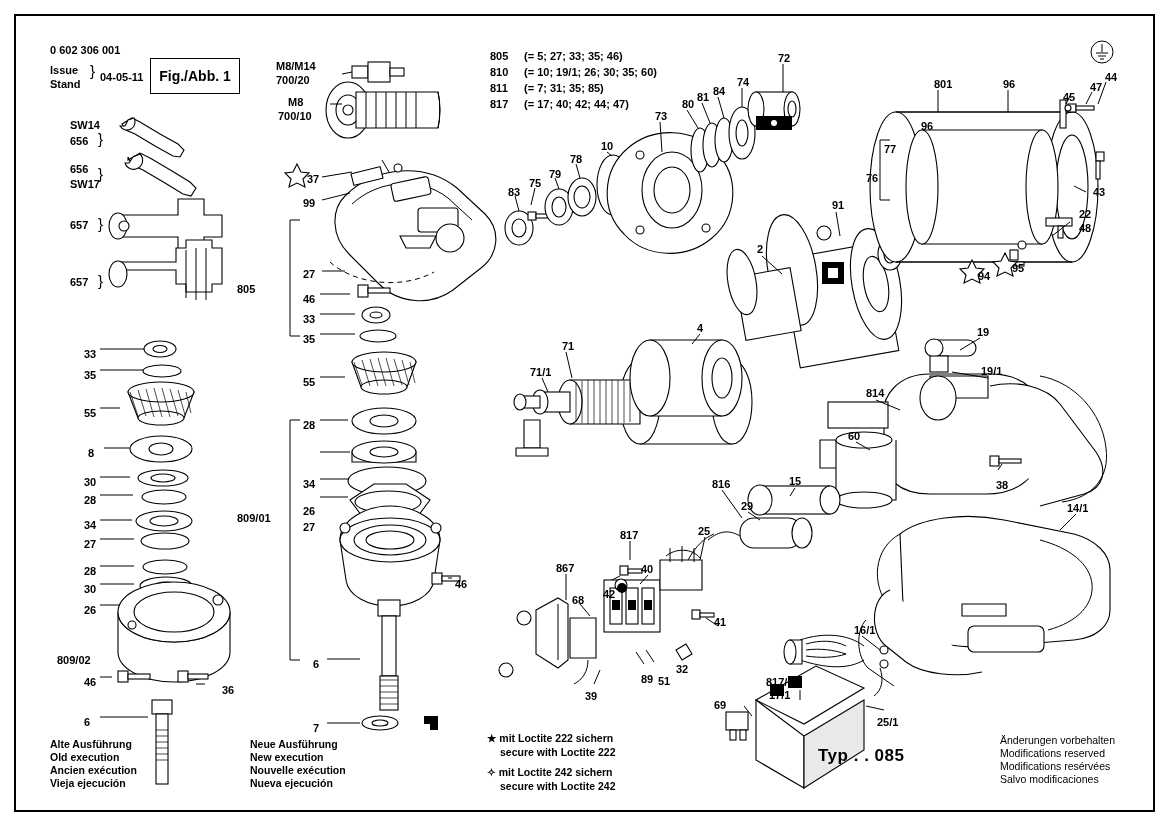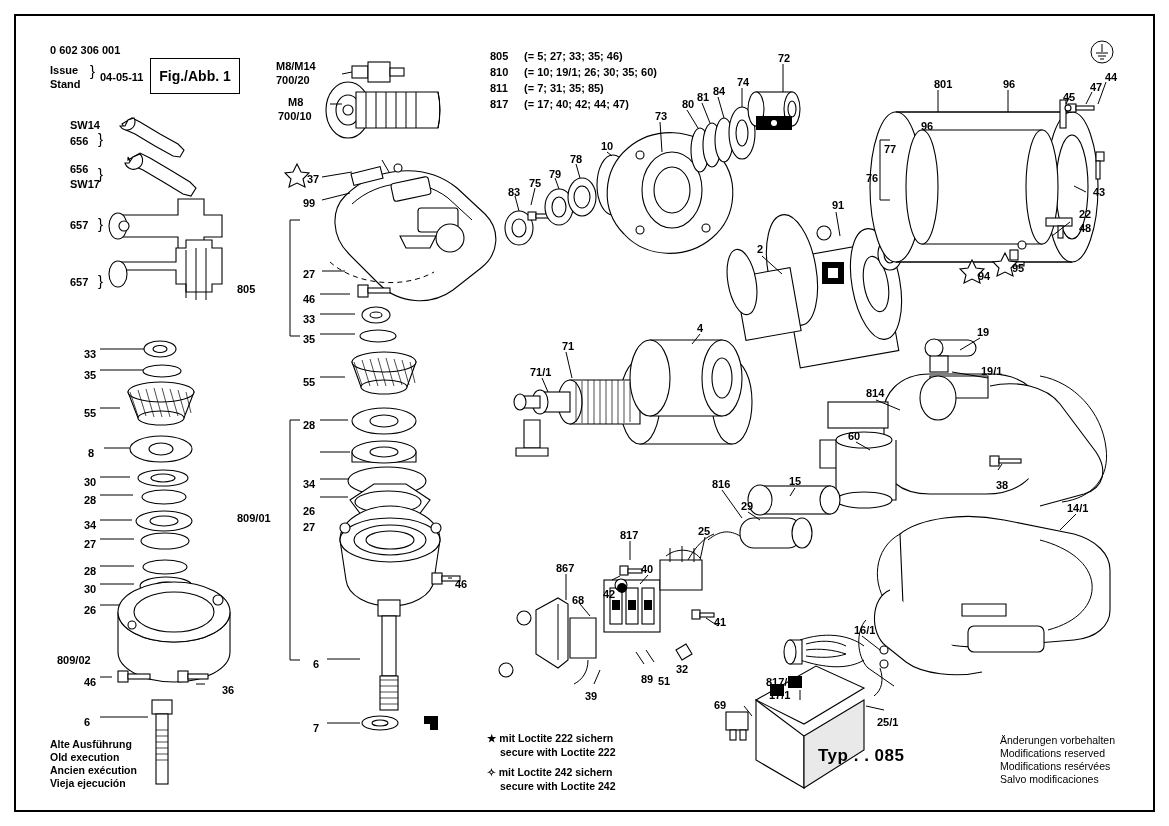--- a/index.html
+++ b/index.html
@@ -564,20 +564,24 @@
   <div class="legend" style="left:487px;top:732px;">★ <span>mit Loctite 222 sichern</span></div>
   <div class="legend nb" style="left:500px;top:746px;font-weight:bold;">secure with Loctite 222</div>
   <div class="legend" style="left:487px;top:766px;">✧ <span>mit Loctite 242 sichern</span></div>
   <div class="legend" style="left:500px;top:780px;">secure with Loctite 242</div>
 
   <div class="legend" style="left:50px;top:738px;"><span>Alte Ausführung</span>
 <span>Old execution</span>
 <span>Ancien exécution</span>
 <span>Vieja ejecución</span></div>
 
+  <div class="legend" style="left:250px;top:738px;"><span>Neue Ausführung</span>
+<span>New execution</span>
+<span>Nouvelle exécution</span>
+<span>Nueva ejecución</span></div>
 
   <div class="typ" style="left:818px;top:746px;">Typ . . 085</div>
 
   <div class="legend nb" style="left:1000px;top:734px;font-weight:normal;"><span>Änderungen vorbehalten</span>
 <span>Modifications reserved</span>
 <span>Modifications resérvées</span>
 <span>Salvo modificaciones</span></div>
 
 </div>
 

